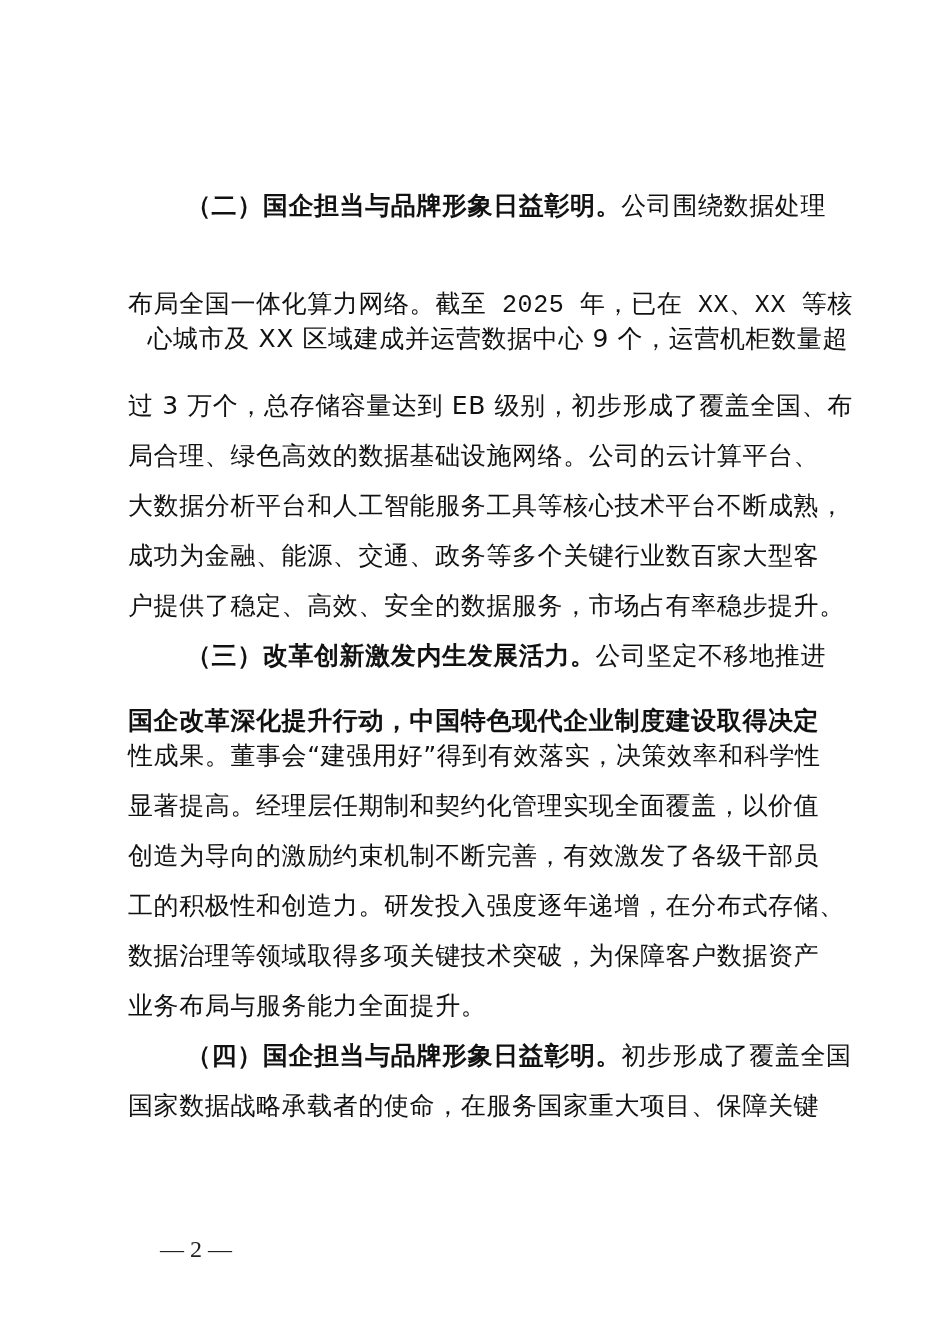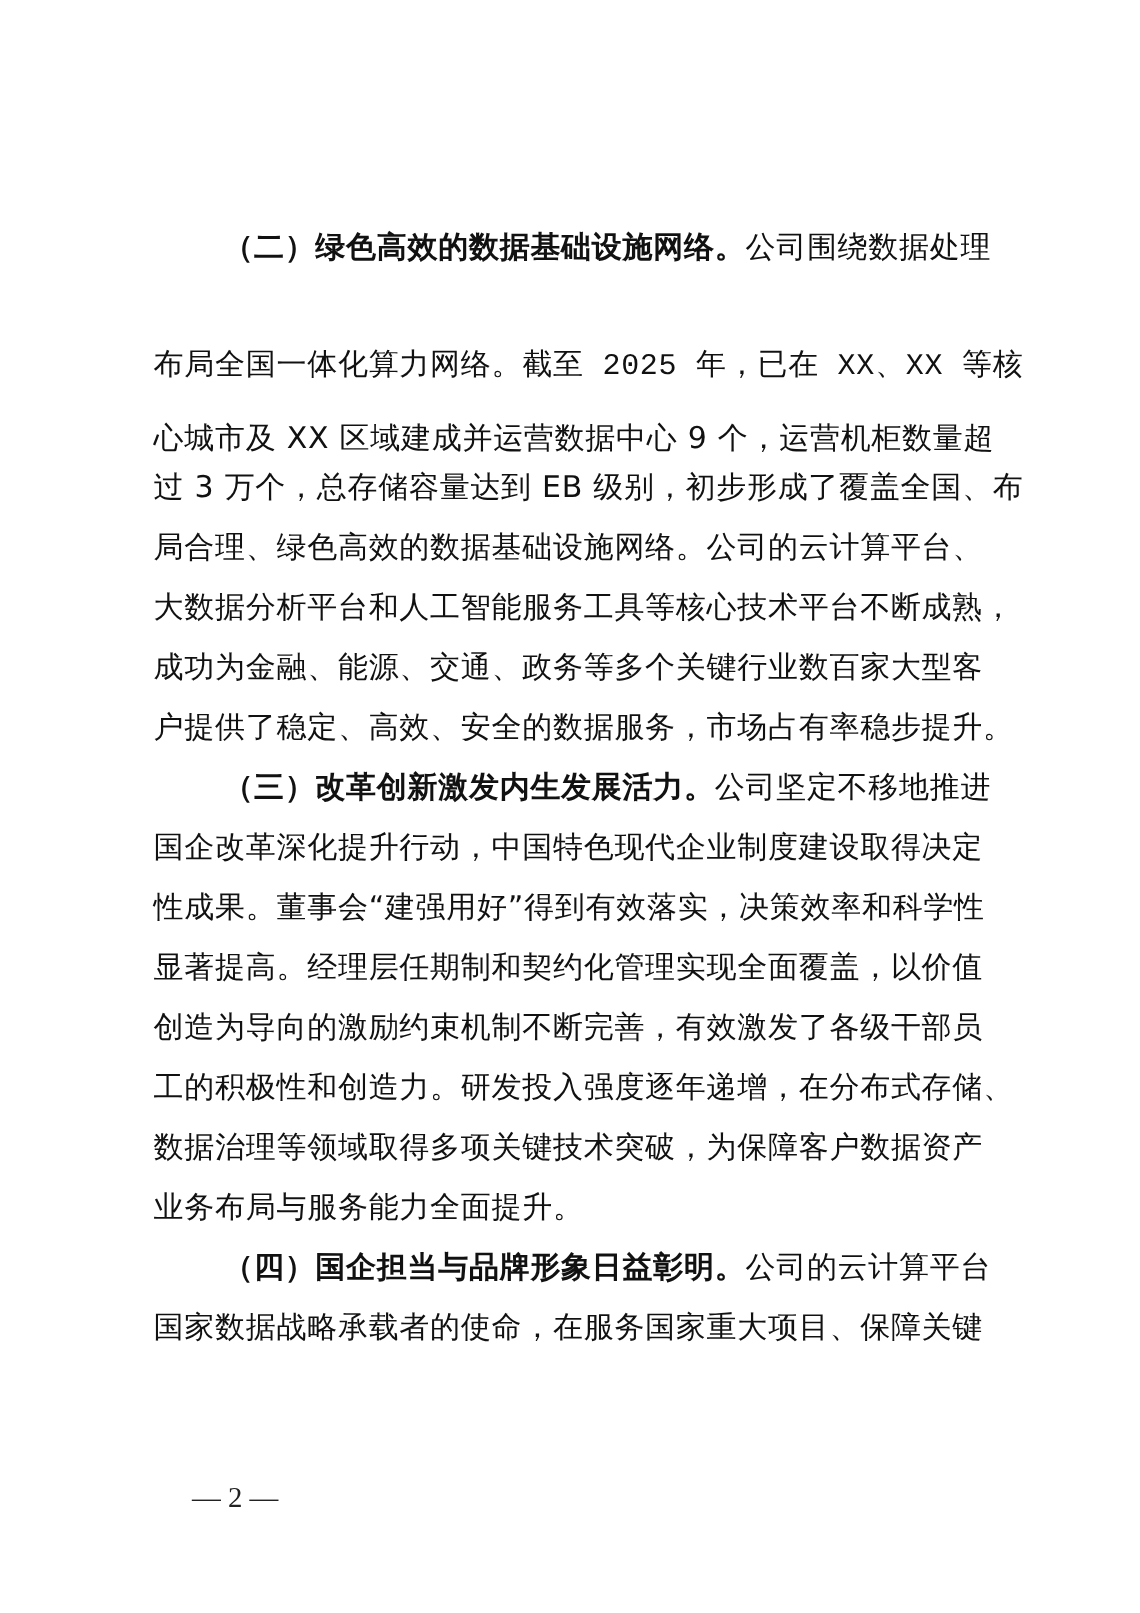--- a/index.html
+++ b/index.html
@@ -31,35 +31,35 @@
       font-size: 24px;
       color: #222222;
       white-space: nowrap;
     }
   </style>
 </head>
 <body>
 
 <div class="page">
 
-  <div class="line indent" style="top:181px;"><span class="bold">（二）绿色高效的数据基础设施网络。</span><span>公司围绕数据处理</span></div>
+  <div class="line indent" style="top:181px;"><span class="bold">（二）国企担当与品牌形象日益彰明。</span><span>公司围绕数据处理</span></div>
   <div class="line" style="top:281px;font-family:Liberation Mono, monospace;"><span>布局全国一体化算力网络。截至 2025 年，已在 XX、XX 等核</span></div>
-  <div class="line" style="top:340px;"><span>心城市及 XX 区域建成并运营数据中心 9 个，运营机柜数量超</span></div>
+  <div class="line" style="top:314px;text-align:right;"><span>心城市及 XX 区域建成并运营数据中心 9 个，运营机柜数量超</span></div>
   <div class="line" style="top:381px;"><span>过 3 万个，总存储容量达到 EB 级别，初步形成了覆盖全国、布</span></div>
   <div class="line" style="top:431px;"><span>局合理、绿色高效的数据基础设施网络。公司的云计算平台、</span></div>
   <div class="line" style="top:481px;"><span>大数据分析平台和人工智能服务工具等核心技术平台不断成熟，</span></div>
   <div class="line" style="top:531px;"><span>成功为金融、能源、交通、政务等多个关键行业数百家大型客</span></div>
   <div class="line" style="top:581px;"><span>户提供了稳定、高效、安全的数据服务，市场占有率稳步提升。</span></div>
 
   <div class="line indent" style="top:631px;"><span class="bold">（三）改革创新激发内生发展活力。</span><span>公司坚定不移地推进</span></div>
-  <div class="line" style="top:681px;"><span>国企改革深化提升行动，中国特色现代企业制度建设取得决定</span></div>
+  <div class="line" style="top:696px;font-weight:bold;"><span>国企改革深化提升行动，中国特色现代企业制度建设取得决定</span></div>
   <div class="line" style="top:731px;"><span>性成果。董事会“建强用好”得到有效落实，决策效率和科学性</span></div>
   <div class="line" style="top:781px;"><span>显著提高。经理层任期制和契约化管理实现全面覆盖，以价值</span></div>
   <div class="line" style="top:831px;"><span>创造为导向的激励约束机制不断完善，有效激发了各级干部员</span></div>
   <div class="line" style="top:881px;"><span>工的积极性和创造力。研发投入强度逐年递增，在分布式存储、</span></div>
   <div class="line" style="top:931px;"><span>数据治理等领域取得多项关键技术突破，为保障客户数据资产</span></div>
   <div class="line" style="top:981px;"><span>业务布局与服务能力全面提升。</span></div>
 
-  <div class="line indent" style="top:1031px;"><span class="bold">（四）国企担当与品牌形象日益彰明。</span><span>公司的云计算平台</span></div>
+  <div class="line indent" style="top:1031px;"><span class="bold">（四）国企担当与品牌形象日益彰明。</span><span>初步形成了覆盖全国</span></div>
   <div class="line" style="top:1081px;"><span>国家数据战略承载者的使命，在服务国家重大项目、保障关键</span></div>
 
   <div class="footer">— 2 —</div>
 </div>
 
 </body></html>

